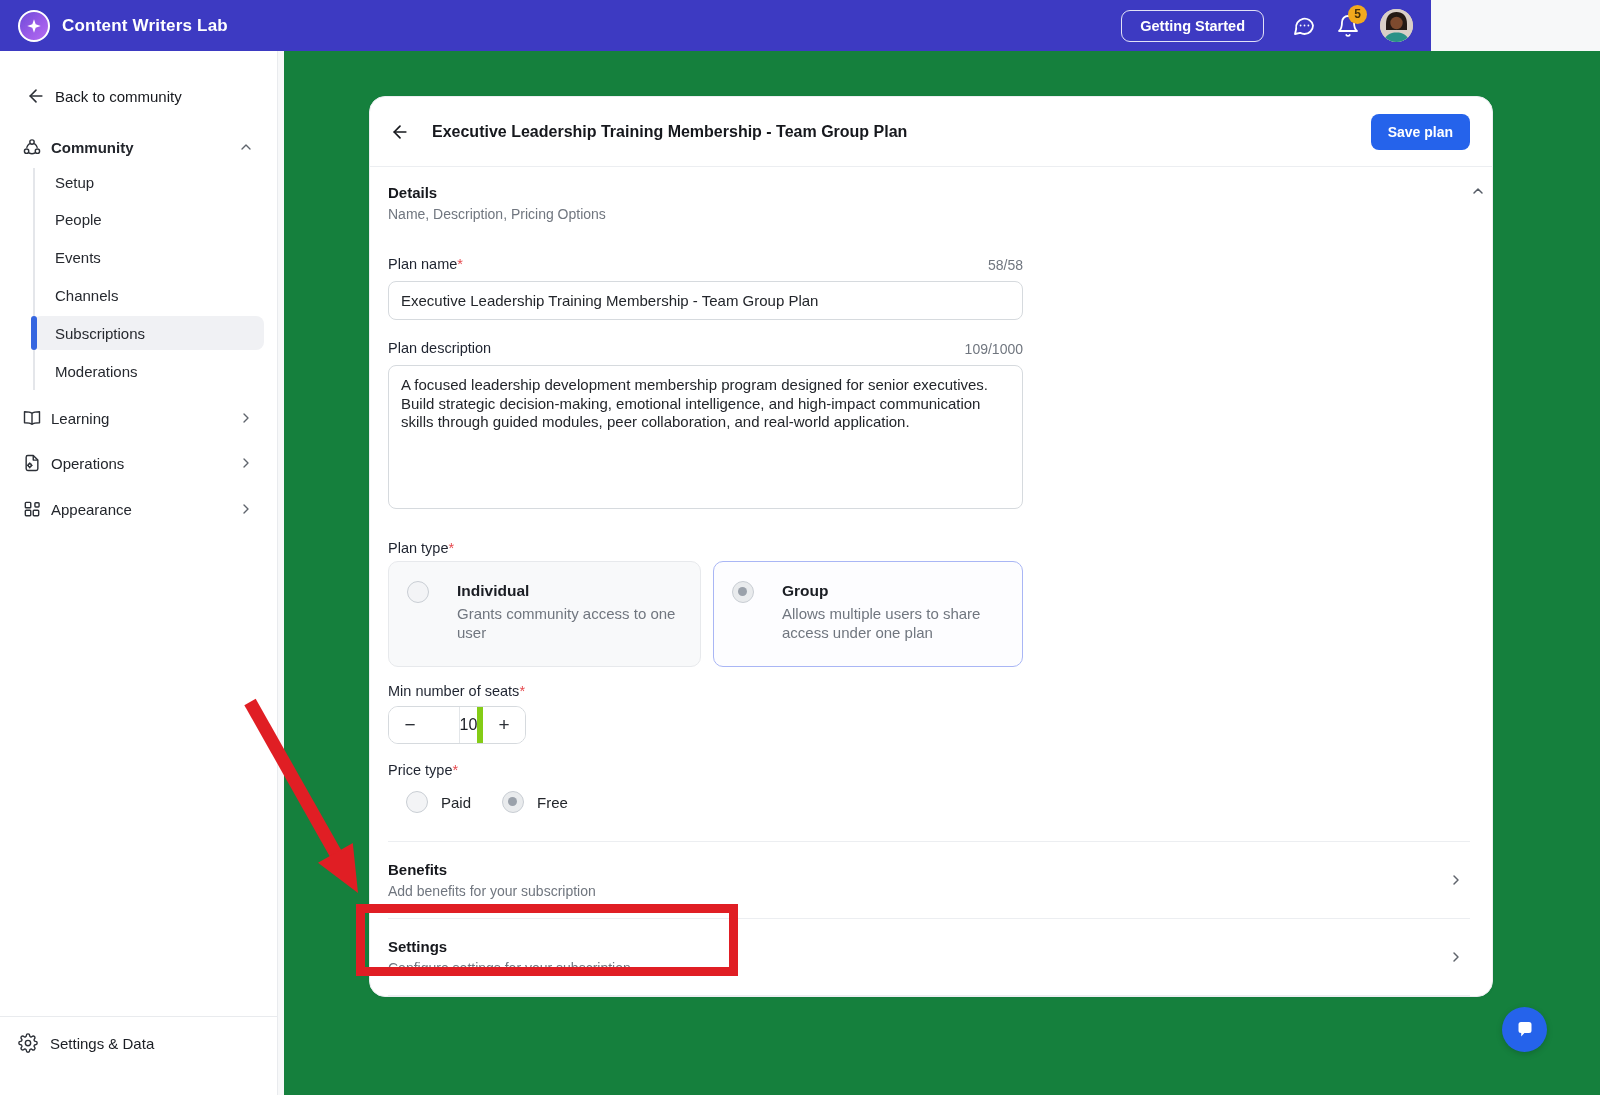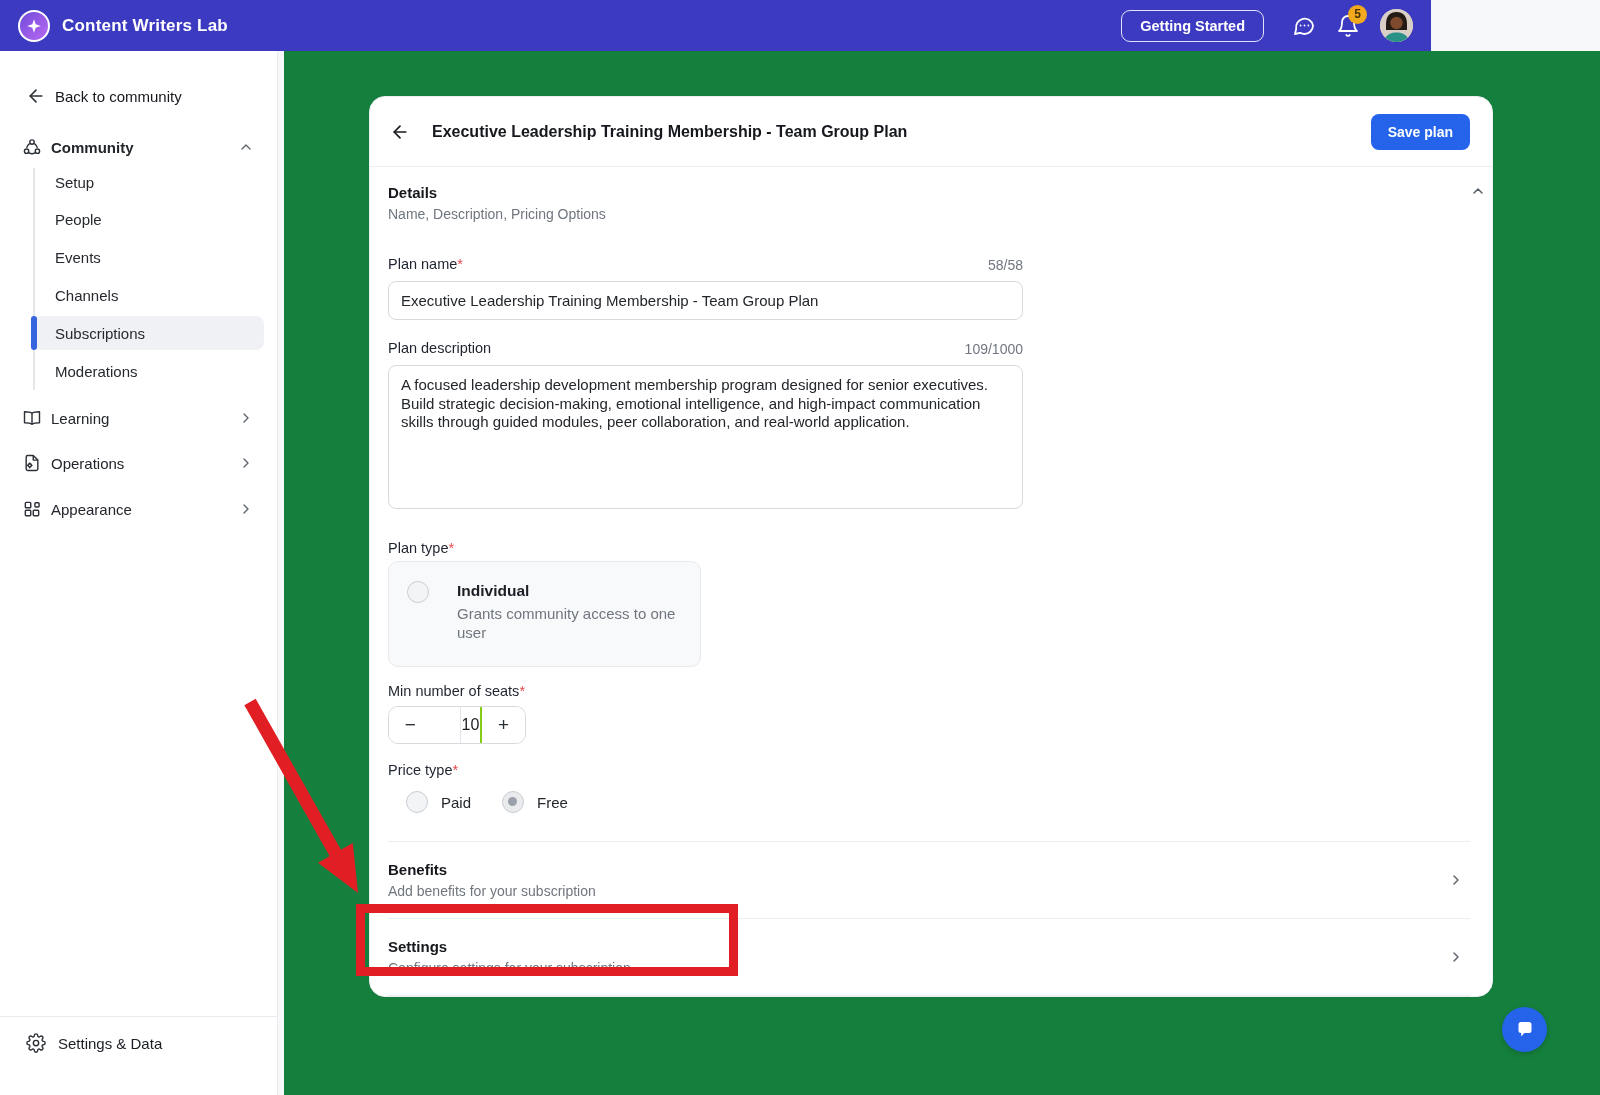--- a/index.html
+++ b/index.html
@@ -44,21 +44,21 @@
   .back-row { top:32px; height:26px; padding-left:26px; gap:9px; font-size:15px; color:#16181D; }
   .group-header { top:83px; height:26px; padding:0 24px 0 22px; gap:9px; font-size:15px; font-weight:700; }
   .group-header .chev { margin-left:auto; }
   .tree-line { position:absolute; left:33px; top:117px; width:2px; height:222px; background:#E4E6EA; }
   .active-pill { position:absolute; left:33px; top:265px; width:231px; height:34px; background:#F0F1F4; border-radius:8px; }
   .active-bar { position:absolute; left:31px; top:265px; width:6px; height:34px; border-radius:3px; background:var(--active-indicator,#3566E0); }
   .subitem { position:absolute; left:55px; height:34px; display:flex; align-items:center; font-size:15px; color:#26292F; cursor:pointer; z-index:2; }
   .module-row { height:26px; padding:0 24px 0 22px; gap:9px; font-size:15px; }
   .module-row .chev { margin-left:auto; }
   .side-footer-divider { position:absolute; left:0; top:965px; width:278px; height:1px; background:#E9EBEE; }
-  .footer-row { top:978px; height:28px; padding-left:26px; gap:12px; font-size:15px; color:#1B1E24; }
+  .footer-row { top:978px; height:28px; padding-left:18px; gap:12px; font-size:15px; color:#1B1E24; }
   .icon-20 { width:20px; height:20px; color:#2C3037; flex:none; }
   .chev { width:16px; height:16px; color:#5F646C; }
   
   .main { position:absolute; left:284px; top:51px; width:1322px; height:1044px; background:#15803d; }
   .card {
     position:absolute; left:85px; top:45px; width:1124px; height:901px;
     background:#FFFFFF; border:1px solid #ECEEF1; border-radius:16px;
     box-shadow:0 1px 3px rgba(16,24,40,.05);
   }
   .card-header { height:70px; display:flex; align-items:center; padding:0 22px 0 20px; border-bottom:1px solid #ECEEF1; }
@@ -99,21 +99,21 @@
   .radio.checked::after {
     content:""; position:absolute; left:5px; top:5px; width:9px; height:9px; border-radius:50%; background:#9AA1AA;
   }
   .tc-title { font-size:15.5px; font-weight:600; color:#1B1E24; line-height:20px; }
   .tc-desc { font-size:15px; color:#70767F; line-height:19px; margin-top:3px; max-width:242px; }
   .stepper { display:flex; margin-top:6px; width:138px; height:38px; border:1px solid #D6DADE; border-radius:10px; overflow:hidden; background:#FFF; }
   .step-btn {
     width:46px; border:none; background:#FFF; font-family:inherit; font-size:19px; color:#2C3037; cursor:pointer;
     display:flex; align-items:center; justify-content:center;
   }
-  .step-val { width:24px; border-left:1px solid #E3E6E9; border-right:2px solid #84cc16; display:flex; align-items:center; justify-content:center; font-size:16px; color:#1B1E24;margin-left:28px; }
+  .step-val { width:24px; border-left:1px solid #E3E6E9; border-right:6px solid #84cc16; display:flex; align-items:center; justify-content:center; font-size:16px; color:#1B1E24;margin-left:28px; }
   .radio-row { display:flex; align-items:center; gap:13px; margin-top:12px; padding-left:18px; }
   .radio-opt { display:flex; align-items:center; gap:13px; cursor:pointer; margin-right:18px; }
   .radio-label { font-size:15px; color:#23262B; }
   .link-row { position:relative; padding:18px 0; cursor:pointer; }
   .link-row.first { margin-top:28px; border-top:1px solid #ECEEF1; }
   .link-row + .link-row { border-top:1px solid #ECEEF1; border-bottom:1px solid #ECEEF1; }
   .link-chev { position:absolute; right:6px; top:50%; margin-top:-8px; width:16px; height:16px; color:#5F646C; }
   
   .anno-rect {
     position:absolute; left:356px; top:904px; width:382px; height:72px;
@@ -281,20 +281,27 @@
 
       <div class="f-label mt-22"><span>Plan type</span><span class="req">*</span></div>
       <div class="type-cards">
         <div class="type-card">
           <span class="radio"></span>
           <div>
             <div class="tc-title">Individual</div>
             <div class="tc-desc">Grants community access to one user</div>
           </div>
         </div>
+        <div class="type-card selected">
+          <span class="radio checked"></span>
+          <div>
+            <div class="tc-title">Group</div>
+            <div class="tc-desc">Allows multiple users to share access under one plan</div>
+          </div>
+        </div>
       </div>
 
       <div class="f-label mt-15"><span>Min number of seats</span><span class="req">*</span></div>
       <div class="stepper">
         <button class="step-btn">−</button>
         <span class="step-val">10</span>
         <button class="step-btn">+</button>
       </div>
 
       <div class="f-label mt-17"><span>Price type</span><span class="req">*</span></div>

